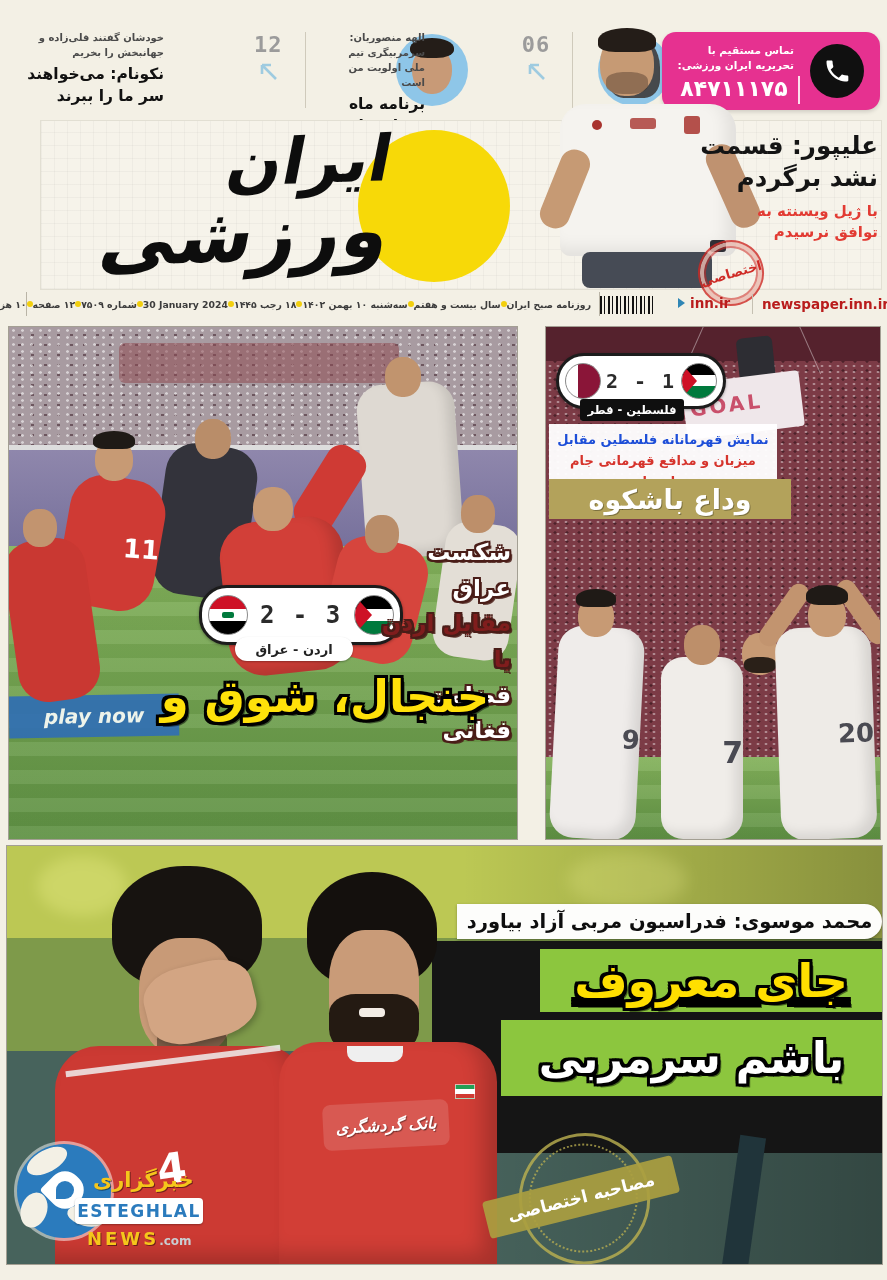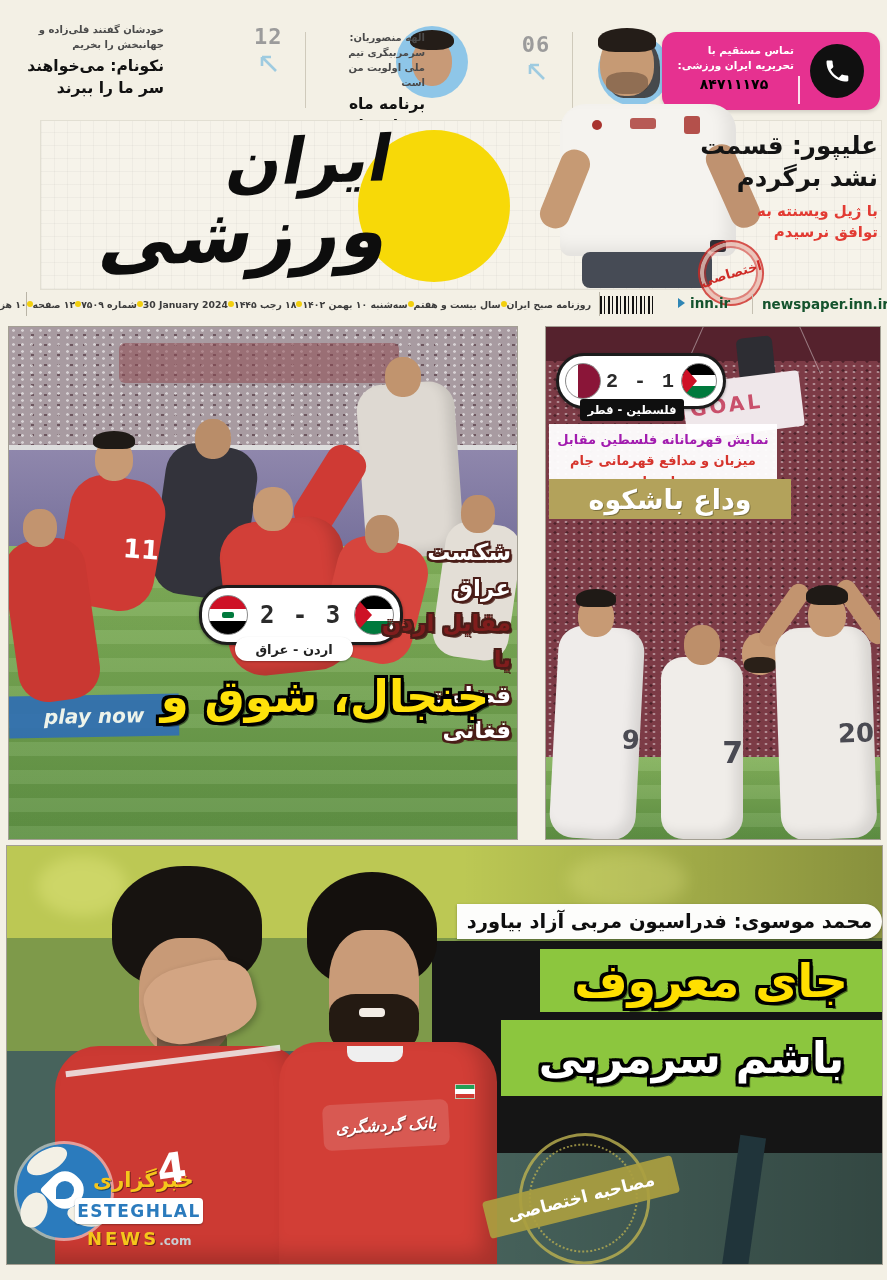--- a/index.html
+++ b/index.html
@@ -30,29 +30,29 @@
   .pitch{background:linear-gradient(180deg,#83b15a,#5f9144);
      background-image:repeating-linear-gradient(180deg,rgba(255,255,255,.07) 0 14px,rgba(0,0,0,.04) 14px 28px),linear-gradient(180deg,#83b15a,#5f9144);}
   .blob{position:absolute;}
   .jersey-num{color:#fff;font-weight:bold;font-family:"DejaVu Sans",sans-serif;}
   
   .pill{background:#fff;border:3px solid #1c1c1c;border-radius:28px;display:flex;align-items:center;direction:ltr;padding:3px 6px;gap:4px;box-shadow:0 1px 3px rgba(0,0,0,.35);}
   .pill .digits{flex:1;text-align:center;font-family:"DejaVu Sans Mono",monospace;font-weight:bold;color:#2b2b2b;letter-spacing:2px;}
   .flag{border-radius:50%;overflow:hidden;border:1px solid #8a8a8a;position:relative;flex:none;}
   .tri{position:absolute;left:0;top:0;width:0;height:0;}
   
-  .bluelink{color:#14532d;font-weight:bold;font-size:13.5px;}
+  .bluelink{color:#b91c1c;font-weight:bold;font-size:13.5px;}
   .dot{width:6px;height:6px;border-radius:50%;background:#f2cf0e;flex:none;}
 </style>
 </head>
 <body>
 
 <div class="page">
 
-  <div class="abs" style="left:14px;top:20px;width:296px;height:86px;">
+  <div class="abs" style="left:14px;top:28px;width:296px;height:86px;">
     <div class="abs" style="left:0;top:2px;width:150px;">
       <div class="teaser-kicker">خودشان گفتند قلی‌زاده و جهانبخش را بخریم</div>
       <div class="teaser-title">نکونام: می‌خواهند سر ما را ببرند</div>
     </div>
     <div class="photo-circle abs" style="left:158px;top:6px;">
       <div class="head-skin" style="left:16px;top:12px;width:40px;height:48px;"></div>
       <div class="hair" style="left:14px;top:4px;width:44px;height:20px;"></div>
     </div>
     <div class="abs" style="left:240px;top:4px;width:48px;text-align:left;">
       <div class="pagenum">12</div>
@@ -86,21 +86,21 @@
     <div class="abs c" style="left:148px;top:12px;width:54px;height:54px;background:#101010;border-radius:50%;">
       <svg width="28" height="28" viewBox="0 0 24 24">
           <path d="M6.6 10.8c1.5 3 3.9 5.4 6.9 6.9l2.3-2.3c.3-.3.7-.4 1.1-.2 1.2.4 2.5.6 3.8.6.6 0 1 .4 1 1V20c0 .6-.4 1-1 1C10.6 21 3 13.4 3 4c0-.6.4-1 1-1h3.2c.6 0 1 .4 1 1 0 1.3.2 2.6.6 3.8.1.4 0 .8-.2 1.1l-2 1.9z" fill="#fff"></path>
         </svg>
     </div>
     <div class="abs" style="left:136px;top:44px;width:2px;height:28px;background:rgba(255,255,255,.85);"></div>
     <div class="abs" style="left:14px;top:11px;width:118px;text-align:right;color:#fff;font-size:10.5px;font-weight:bold;line-height:1.45;">
       <span>تماس مستقیم با</span><br>
       <span>تحریریه ایران ورزشی:</span>
     </div>
-    <div class="abs ltr" style="left:10px;top:44px;width:124px;text-align:center;color:#000000;font-size:14px;font-weight:bold;letter-spacing:1px;">۸۴۷۱۱۱۷۵</div>
+    <div class="abs ltr" style="left:10px;top:44px;width:124px;text-align:center;color:#ffffff;font-size:22px;font-weight:bold;letter-spacing:1px;">۸۴۷۱۱۱۷۵</div>
   </div>
 
   <div class="abs" style="left:40px;top:120px;width:840px;height:168px;background:#f6f3ea;border:1px solid #e2dfd3;
        background-image:repeating-linear-gradient(0deg,rgba(0,0,0,.03) 0 1px,transparent 1px 13px),repeating-linear-gradient(90deg,rgba(0,0,0,.03) 0 1px,transparent 1px 13px);"></div>
   <div class="abs" style="left:358px;top:130px;width:152px;height:152px;border-radius:50%;background:#f7d908;"></div>
   <div class="abs" style="left:150px;top:124px;width:320px;text-align:center;font-weight:bold;font-size:64px;color:#0d0d0d;transform:skewX(-13deg) rotate(-2deg);letter-spacing:-3px;">ایران</div>
   <div class="abs" style="left:28px;top:190px;width:436px;text-align:center;font-weight:bold;font-size:76px;color:#0d0d0d;transform:skewX(-13deg) rotate(-2deg);letter-spacing:-4px;">ورزشی</div>
 
   <div class="abs" style="left:558px;top:28px;width:186px;height:260px;">
     <div class="abs" style="left:42px;top:6px;width:54px;height:62px;background:#c69a74;border-radius:46%;"></div>
@@ -228,28 +228,28 @@
     <div class="blob" style="left:228px;top:252px;width:20px;height:72px;background:#c2946f;border-radius:10px;transform:rotate(35deg);"></div>
     <div class="blob" style="left:306px;top:248px;width:20px;height:74px;background:#c2946f;border-radius:10px;transform:rotate(-35deg);"></div>
     <div class="blob" style="left:232px;top:300px;width:96px;height:212px;background:#eeebe7;border-radius:24px;transform:rotate(-2deg);box-shadow:inset -8px -6px 12px rgba(0,0,0,.1);">
       <div class="jersey-num" style="color:#4a4a52;font-size:26px;margin:92px 0 0 36px;">20</div>
     </div>
     <div class="blob" style="left:262px;top:268px;width:38px;height:42px;background:#c79a74;border-radius:46%;"></div>
     <div class="blob" style="left:260px;top:258px;width:42px;height:20px;background:#1f1a16;border-radius:50% 50% 30% 30%;"></div>
 
     <div class="pill abs" style="left:10px;top:26px;width:152px;height:44px;">
       <div class="flag" style="width:34px;height:34px;background:linear-gradient(90deg,#fff 0 36%,#8a1538 36%);"></div>
-      <div class="digits" style="font-size:20px;font-family:Liberation Mono, monospace;">2 - 1</div>
+      <div class="digits" style="font-size:20px;">2 - 1</div>
       <div class="flag" style="width:34px;height:34px;background:linear-gradient(180deg,#000 0 33%,#fff 33% 66%,#007a3d 66%);">
         <div class="tri" style="border-top:17px solid transparent;border-bottom:17px solid transparent;border-left:15px solid #ce1126;"></div>
       </div>
     </div>
     <div class="abs c" style="left:34px;top:72px;width:104px;height:22px;background:#0f0f0f;color:#fff;font-size:11.5px;font-weight:bold;border-radius:3px;">فلسطین - قطر</div>
     <div class="abs" style="left:3px;top:97px;width:228px;background:rgba(255,255,255,.96);padding:6px 6px;box-sizing:border-box;text-align:center;">
-      <span style="display:block;color:#a21caf;font-weight:bold;font-size:13px;line-height:1.6;">نمایش قهرمانانه فلسطین مقابل</span>
+      <span style="display:block;color:#1d4ed8;font-weight:bold;font-size:13px;line-height:1.6;">نمایش قهرمانانه فلسطین مقابل</span>
       <span style="display:block;color:#d6342c;font-weight:bold;font-size:13px;line-height:1.6;">میزبان و مدافع قهرمانی جام ملت‌ها</span>
     </div>
     <div class="abs c" style="left:3px;top:152px;width:242px;height:40px;background:#b3a25b;">
       <span style="color:#fff;font-weight:bold;font-size:27px;text-shadow:1px 1px 0 rgba(0,0,0,.3);letter-spacing:1px;">وداع باشکوه</span>
     </div>
   </div>
 
   <div class="abs" style="left:6px;top:845px;width:875px;height:418px;border:1px solid #a39f93;overflow:hidden;
        background:linear-gradient(180deg,#bcc854 0 92px,#7e9a4a 92px 205px,#47635c 205px 100%);">
     <div class="abs" style="left:0;top:0;width:875px;height:418px;background:linear-gradient(90deg,transparent 0 52%,rgba(0,0,0,.28));"></div>
@@ -274,21 +274,21 @@
     <div class="blob" style="left:340px;top:200px;width:56px;height:16px;background:#efefef;border-radius:0 0 10px 10px;"></div>
     <div class="blob" style="left:448px;top:238px;width:18px;height:13px;background:linear-gradient(180deg,#239f56 0 33%,#fff 33% 66%,#d03a32 66%);border:1px solid rgba(255,255,255,.6);"></div>
     <div class="blob c" style="left:316px;top:256px;width:126px;height:46px;background:rgba(255,255,255,.14);border-radius:8px;transform:rotate(-3deg);">
       <span style="color:#fff;font-weight:bold;font-size:16px;font-style:italic;text-shadow:1px 1px 1px rgba(0,0,0,.4);">بانک گردشگری</span>
     </div>
 
     <div class="abs c" style="left:450px;top:58px;width:425px;height:35px;background:#fdfdfb;border-radius:0 18px 18px 0;box-shadow:0 1px 3px rgba(0,0,0,.3);">
       <span style="color:#0e0e0e;font-weight:bold;font-size:19.5px;">محمد موسوی: فدراسیون مربی آزاد بیاورد</span>
     </div>
 
-    <div class="abs c" style="left:533px;top:103px;width:342px;height:63px;background:#8cc63e;">
+    <div class="abs c" style="left:533px;top:103px;width:342px;height:63px;background:#8cc63e;text-decoration:underline;">
       <span class="o3" style="color:#ffdf00;font-weight:bold;font-size:46px;">جای معروف</span>
     </div>
     <div class="abs c" style="left:494px;top:174px;width:381px;height:76px;background:#8cc63e;">
       <span class="o3" style="color:#fff;font-weight:bold;font-size:43px;">باشم سرمربی</span>
     </div>
 
     <div class="abs" style="left:487px;top:288px;width:175px;height:130px;transform:rotate(-14deg);">
       <div class="abs" style="left:25px;top:0;width:125px;height:125px;border:3px solid rgba(189,177,80,.8);border-radius:50%;"></div>
       <div class="abs" style="left:35px;top:10px;width:105px;height:105px;border:2px dotted rgba(189,177,80,.75);border-radius:50%;"></div>
       <div class="abs c" style="left:-10px;top:44px;width:195px;height:38px;background:rgba(170,158,64,.92);border-radius:4px;">

